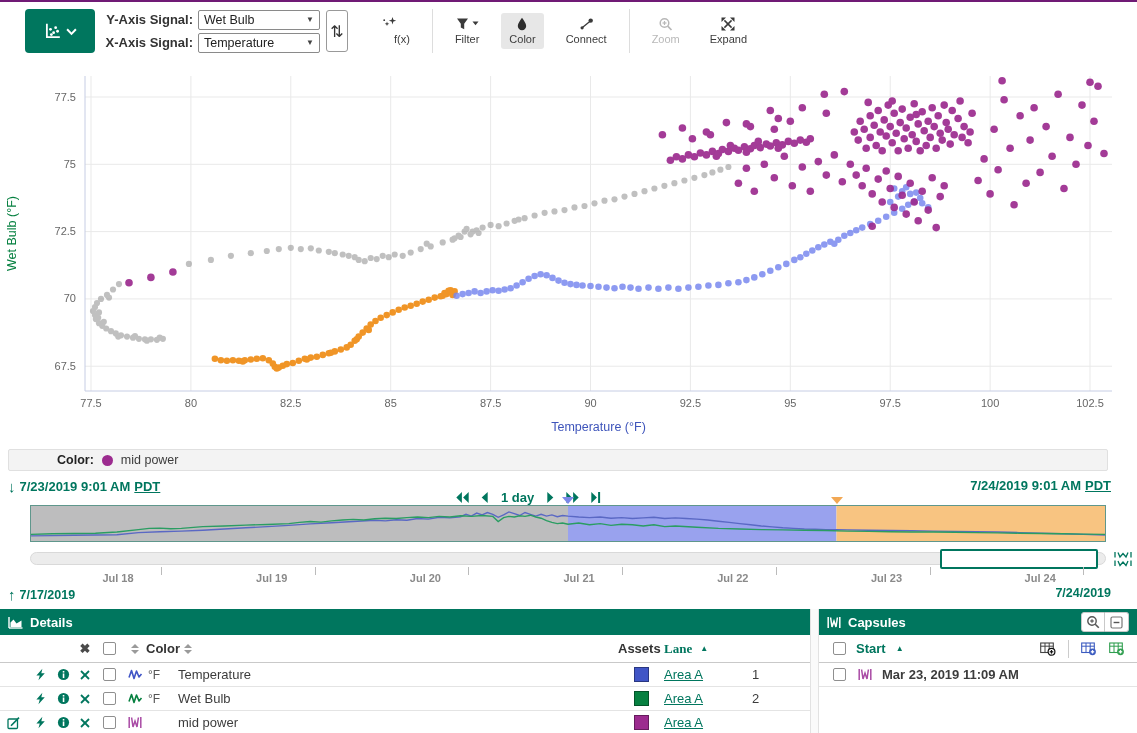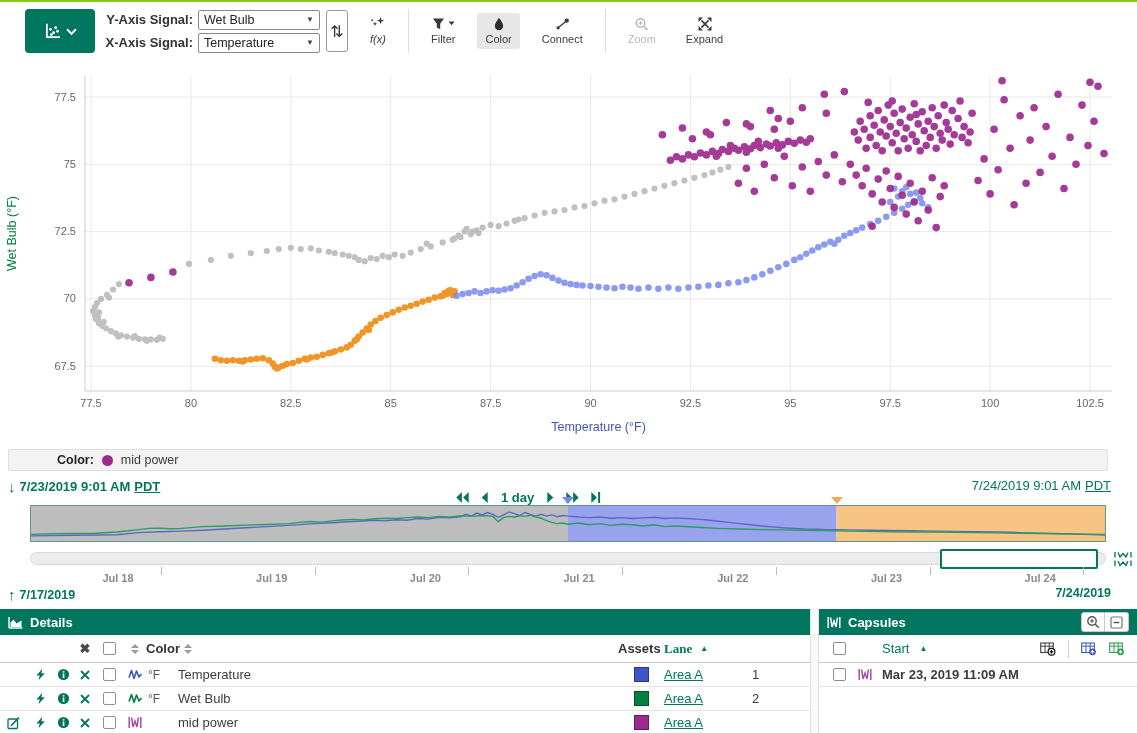--- a/index.html
+++ b/index.html
@@ -1,48 +1,48 @@
 <!DOCTYPE html>
 <html><head>
 <meta charset="utf-8">
 <style>
   * { margin:0; padding:0; box-sizing:border-box; }
   html,body { background:#fff; }
   body { font-family:"Liberation Sans", sans-serif; color:#3c3c3c; }
-  .app { position:relative; width:1137px; height:733px; overflow:hidden; background:#fff; border-top:2px solid #84cc16; }
+  .app { position:relative; width:1137px; height:733px; overflow:hidden; background:#fff; border-top:2px solid #701a75; }
 
   
   .toolbar { position:absolute; top:2px; left:0; width:100%; height:54px; display:flex; align-items:center; background:#fff; }
   .logo-btn { margin-left:25px; width:70px; height:44px; background:#00765E; border-radius:4px; display:flex; align-items:center; justify-content:center; gap:4px; cursor:pointer; }
   .axis-selects { margin-left:10px; display:flex; flex-direction:column; gap:3px; }
   .axis-row { display:flex; align-items:center; gap:5px; }
   .axis-label { font-size:13px; font-weight:bold; color:#333; width:88px; text-align:right; }
   .sel { width:122px; height:20px; border:1px solid #8a8a8a; border-radius:2px; background:#fff; display:flex; align-items:center; justify-content:space-between; padding:0 5px; font-size:12.5px; color:#222; cursor:pointer; }
   .sel .caret { font-size:8px; color:#444; }
   .swap-btn { margin-left:6px; width:22px; height:42px; border:1px solid #999; border-radius:3px; display:flex; align-items:center; justify-content:center; font-size:16px; color:#333; background:#fff; cursor:pointer; }
   .tbtn { margin-left:14px; display:flex; flex-direction:column; align-items:center; justify-content:center; gap:2px; padding:4px 8px; border-radius:3px; cursor:pointer; background:transparent; border:none; }
   .tbtn .lbl { font-size:11px; color:#3c3c3c; }
   .tbtn.active { background:#e7e7e7; }
   .tbtn.disabled { cursor:default; }
   .tbtn.disabled .lbl { color:#b8b8b8; }
   .tsep { margin-left:14px; width:1px; height:44px; background:#ddd; }
-  .fx-text { font-size:12px; font-style:italic; color:#3c3c3c; }
+  .fx-text { font-size:12px; color:#3c3c3c;margin-left:24px; }
 
   
   #scatter { position:absolute; top:56px; left:0; }
 
   
   .legend-bar { position:absolute; top:447px; left:8px; width:1100px; height:22px; background:#f3f3f3; border:1px solid #e0e0e0; border-radius:2px; display:flex; align-items:center; padding-left:48px; gap:8px; font-size:12.5px; }
   .legend-bar b { color:#222; }
   .legend-dot { width:11px; height:11px; border-radius:50%; display:inline-block; }
 
   
   .nav-row { position:absolute; top:474px; left:0; width:100%; height:22px; font-size:13px; color:#00765E; }
   .nav-left { position:absolute; left:8px; top:2px; display:flex; align-items:center; gap:4px; font-weight:bold; }
-  .nav-right { position:absolute; right:26px; top:2px; display:flex; align-items:center; gap:4px; font-weight:normal; }
+  .nav-right { position:absolute; right:26px; top:2px; display:flex; align-items:center; gap:4px; font-weight:bold; }
   .nav-center { position:absolute; left:455px; top:14px; display:flex; align-items:center; gap:10px; }
   .nav-center .step-label { font-weight:bold; font-size:13px; color:#00765E; margin:0 2px; }
   .pb { cursor:pointer; display:flex; align-items:center; }
   .tz { text-decoration:underline; cursor:pointer; }
   .varrow { font-size:15px; font-weight:bold; }
 
   
   .strip-marker { position:absolute; top:495px; width:0; height:0; border-left:6px solid transparent; border-right:6px solid transparent; }
   .strip-box { position:absolute; top:503px; left:30px; width:1076px; height:37px; border:1px solid #5f978c; }
 
@@ -80,21 +80,21 @@
   .sorter .dn { border-top:4px solid #9a9a9a; }
   .asc { color:#00765E; font-size:8px; }
   .teal { color:#00765E; }
   .swatch { width:15px; height:15px; border:1px solid rgba(0,0,0,0.35); display:inline-block; }
   a.asset-link { color:#00765E; text-decoration:underline; font-size:13px; cursor:pointer; }
   .uom { color:#555; font-size:12px; }
   .name-txt { color:#3c3c3c; }
 
   .cgrid { display:flex; align-items:center; height:24px; border-bottom:1px solid #e4e4e4; font-size:13px; padding-left:14px; gap:10px; }
   .cgrid.chead { height:28px; border-bottom:1px solid #c9c9c9; }
-  .chead .start-lab { font-weight:normal; color:#00765E; margin-left:26px; }
+  .chead .start-lab { font-weight:bold; color:#00765E; }
   .cap-date { color:#3c3c3c; font-weight:bold; }
   .icon-group { margin-left:auto; display:flex; align-items:center; gap:12px; padding-right:12px; }
   .vdiv { width:1px; height:18px; background:#ccc; }
   svg { display:block; }
 </style>
 </head>
 <body>
 
 <div class="app">
 

